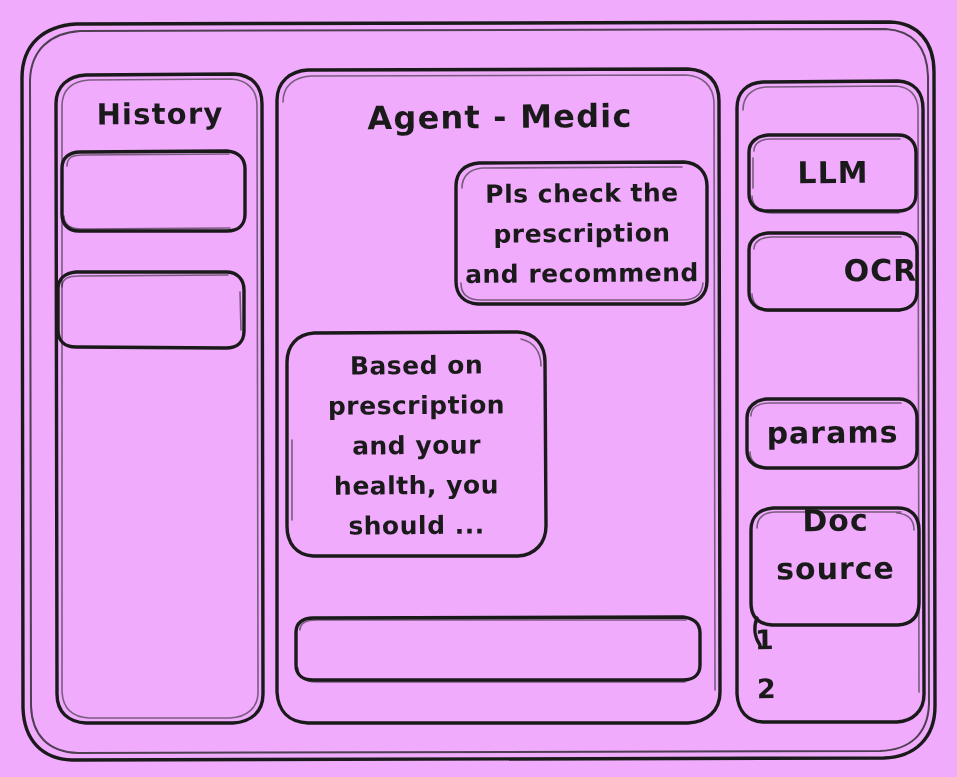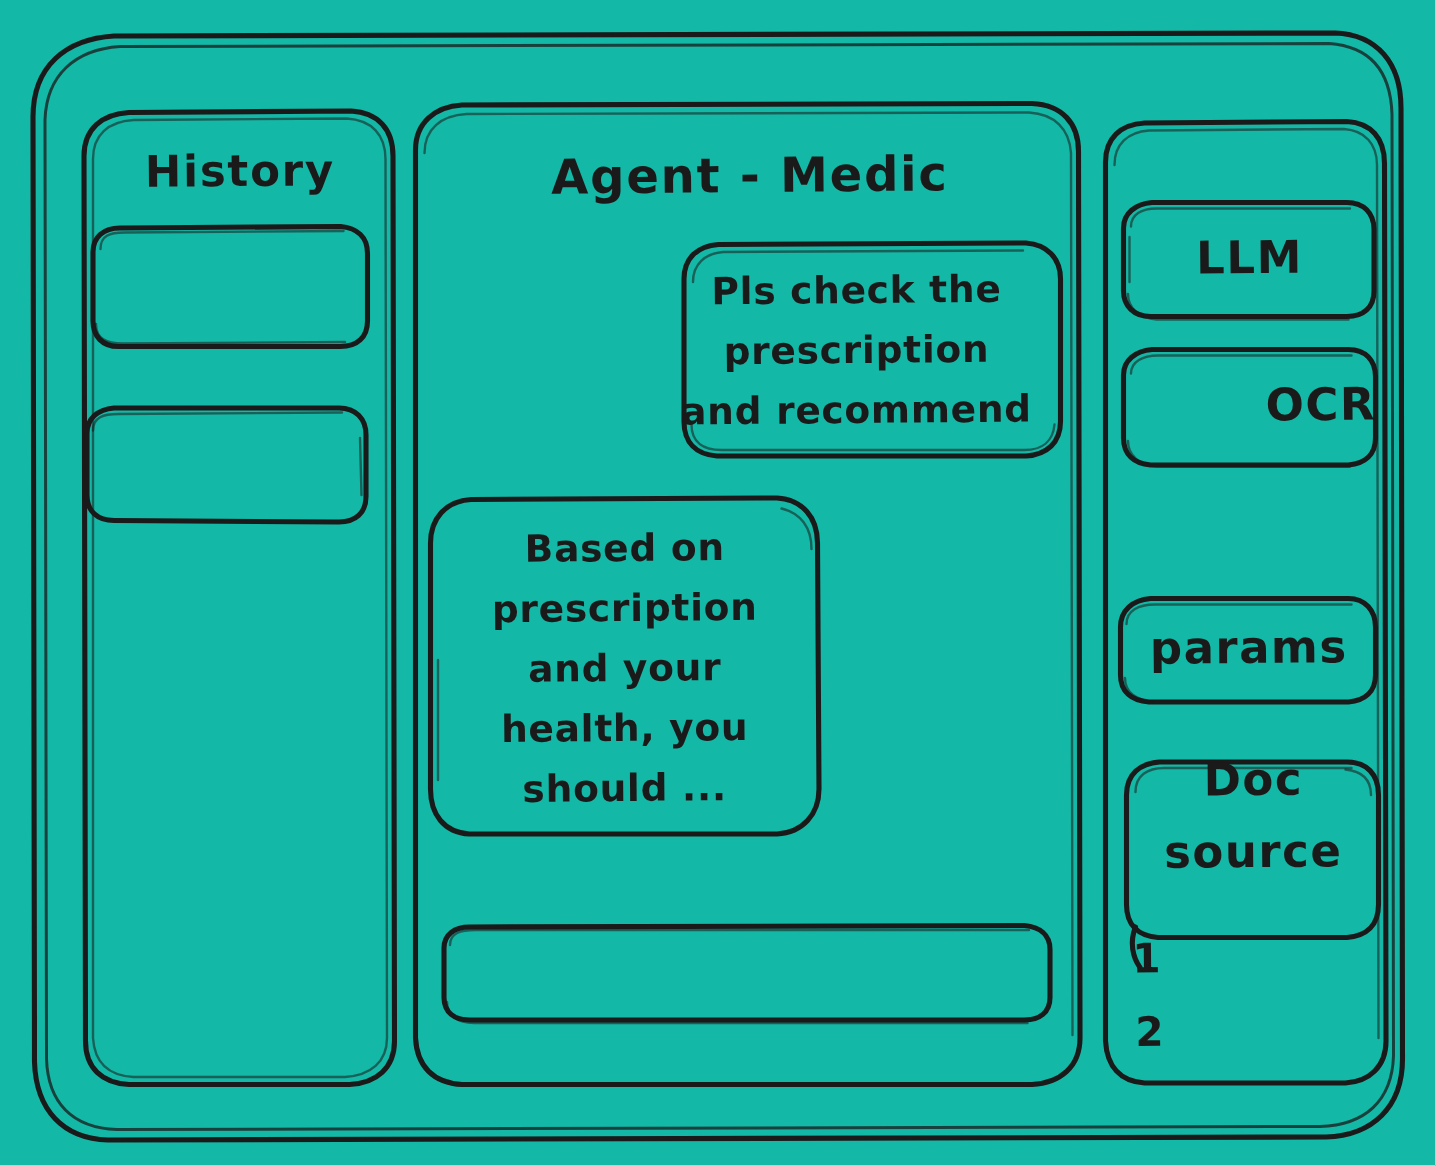--- a/index.html
+++ b/index.html
@@ -10,21 +10,21 @@
   body {
     width: 957px;
     height: 777px;
     overflow: hidden;
     font-family: "DejaVu Sans", sans-serif;
   }
   #app {
     position: relative;
     width: 957px;
     height: 777px;
-    background: #14b8a6;
+    background: #f0abfc;
   }
   
   #sketch {
     position: absolute;
     left: 0;
     top: 0;
     width: 957px;
     height: 777px;
     pointer-events: none;
   }
@@ -258,21 +258,21 @@
   </div>
 
   <div class="hit" style="left:57px; top:271px; width:188px; height:78px;">
     <div class="txt" style="left:0; top:26px; width:188px; font-size:20px;"></div>
   </div>
 
   <div class="hit" style="left:277px; top:68px; width:444px; height:656px;"></div>
 
   <div class="txt panel-title" style="left:290px; top:97px; width:420px; font-size:32px;">Agent - Medic</div>
 
-  <div class="hit" style="left:445px; top:162px; width:252px; height:124px;">
+  <div class="hit" style="left:456px; top:162px; width:252px; height:124px;">
     <div class="txt bubble-text" style="left:0; top:16px; width:252px;">Pls check the</div>
     <div class="txt bubble-text" style="left:0; top:56px; width:252px;">prescription</div>
     <div class="txt bubble-text" style="left:0; top:96px; width:252px;">and recommend</div>
   </div>
 
   <div class="hit" style="left:287px; top:332px; width:259px; height:225px;text-decoration:underline;">
     <div class="txt bubble-text" style="left:0; top:18px; width:259px;">Based on</div>
     <div class="txt bubble-text" style="left:0; top:58px; width:259px;">prescription</div>
     <div class="txt bubble-text" style="left:0; top:98px; width:259px;">and your</div>
     <div class="txt bubble-text" style="left:0; top:138px; width:259px;">health, you</div>

